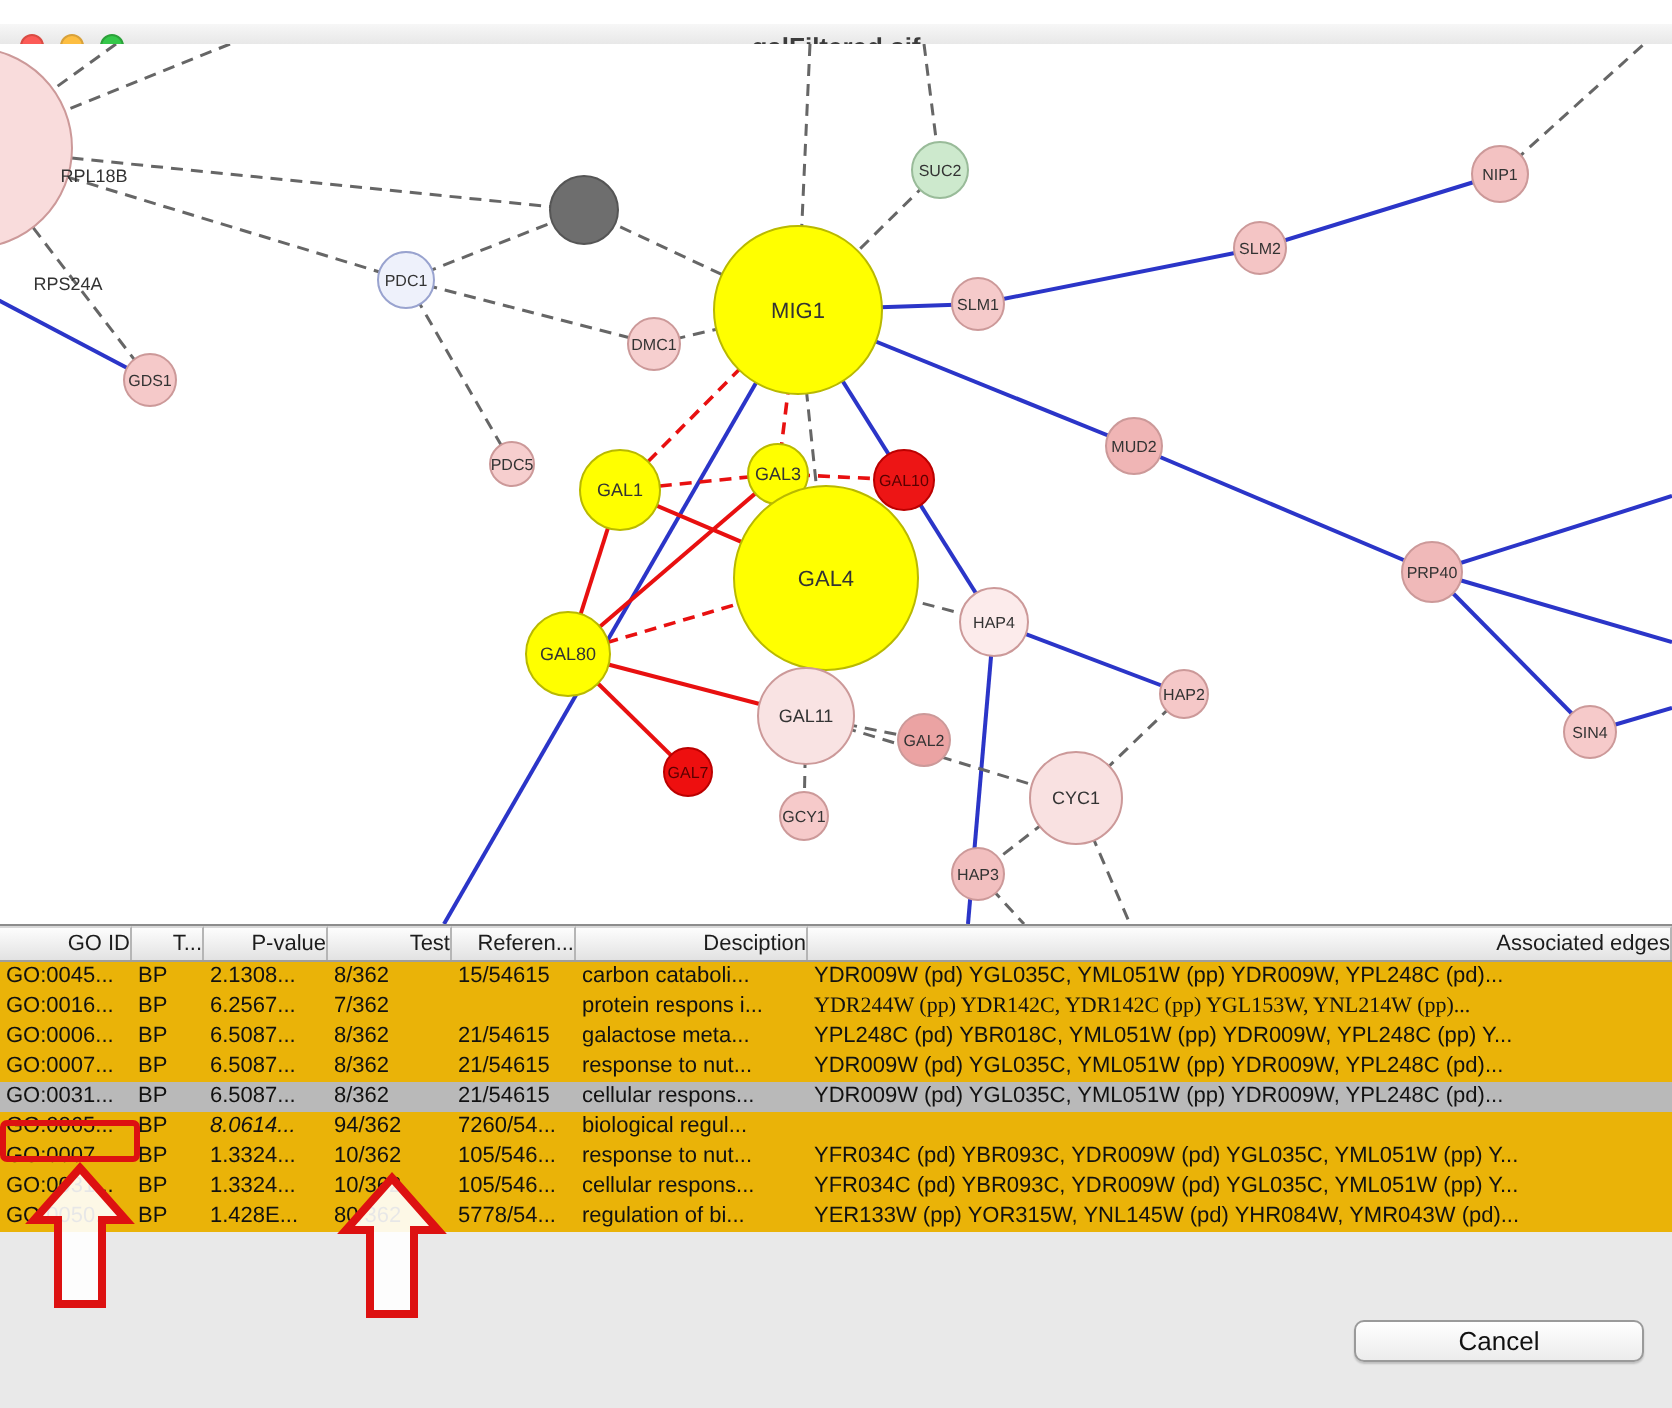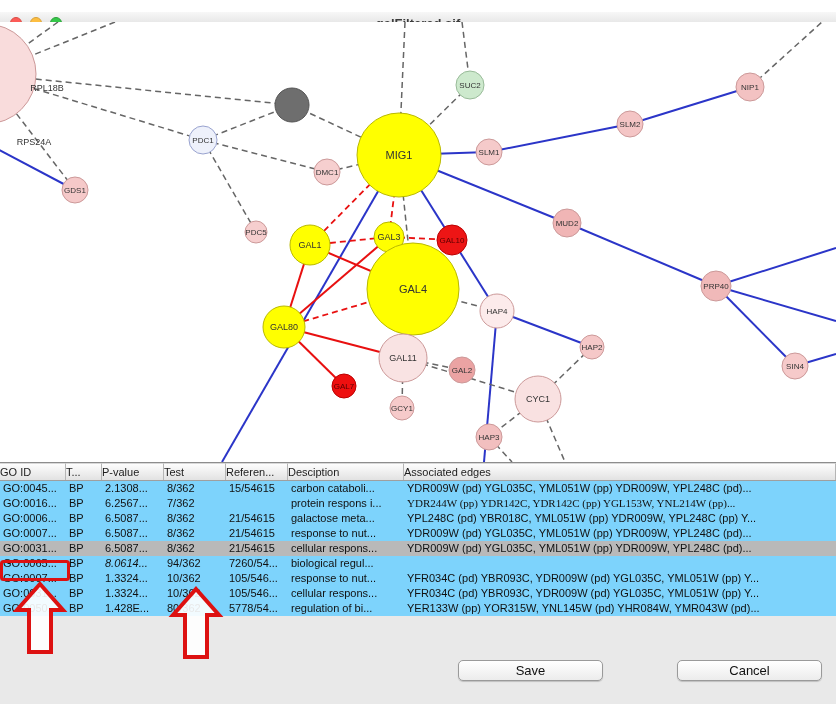--- a/index.html
+++ b/index.html
@@ -26,26 +26,26 @@
   .light.yellow { background:#fdbe41; border:1px solid #d8a13a; }
   .light.green  { background:#35c84a; border:1px solid #2ca13a; }
   .light.gray   { background:#e3e3e3; border:1px solid #a9a9a9; }
 
   #graph-svg { position:absolute; top:22px; left:0; width:836px; height:440px; background:#ffffff; display:block; }
   #graph-svg text { font-family:"Liberation Sans", sans-serif; }
 
   #table-header { display:flex; height:17px; background:#e8e8e8; border-bottom:1px solid #9f9f9f; }
   .hcell {
     box-sizing:border-box; height:17px; line-height:16px; font-size:11px; color:#1c1c1c;
-    text-align:left; white-space:nowrap; overflow:hidden;
+    text-align:right; white-space:nowrap; overflow:hidden;
     background:linear-gradient(#fdfdfd,#e2e2e2);
     border-right:1px solid #b5b5b5; border-top:1px solid #d8d8d8;
   }
   #table-body { background:#ffffff; }
-  .trow { display:flex; height:15px; background:#7dd3fc; }
+  .trow { display:flex; height:15px; background:#eab308; }
   .trow.selected { background:#b9b9b9; }
   .tcell {
     box-sizing:border-box; padding:0 3px; font-size:11px; line-height:15px; color:#111;
     white-space:nowrap; overflow:hidden;
   }
   .mac-btn {
     position:absolute; top:197px; width:145px; height:21px;
     border:1px solid #9a9a9a; border-radius:5px;
     background:linear-gradient(#ffffff,#ececec);
     box-shadow:0 1px 1px rgba(0,0,0,0.18);
@@ -265,21 +265,20 @@
       <div class="trow">
         <div class="tcell" style="width: 66px;">GO:0050...</div>
         <div class="tcell" style="width: 36px;">BP</div>
         <div class="tcell" style="width: 62px;">1.428E...</div>
         <div class="tcell" style="width: 62px;">80/362</div>
         <div class="tcell" style="width: 62px;">5778/54...</div>
         <div class="tcell" style="width: 116px;">regulation of bi...</div>
         <div class="tcell" style="width: 432px; flex: 1 1 0%;">YER133W (pp) YOR315W, YNL145W (pd) YHR084W, YMR043W (pd)...</div>
       </div>
     </div>
-  <button class="mac-btn" id="save-btn">Save</button>
   <button class="mac-btn" id="cancel-btn">Cancel</button>
 </div>
 
 <svg id="annot-svg" viewBox="0 0 836 704">
   <rect class="annot" x="1.5" y="561.5" width="67" height="18" rx="2" fill="none" stroke="#dd1111"></rect>
   <path class="annot" d="M40,584 L63,610 L51,610 L51,652 L29,652 L29,610 L17,610 Z" fill="#ffffff" fill-opacity="0.9" stroke="#dd1111"></path>
   <path class="annot" d="M196,589 L219,615 L207,615 L207,657 L185,657 L185,615 L173,615 Z" fill="#ffffff" fill-opacity="0.9" stroke="#dd1111"></path>
 </svg>
 
 </body></html>

